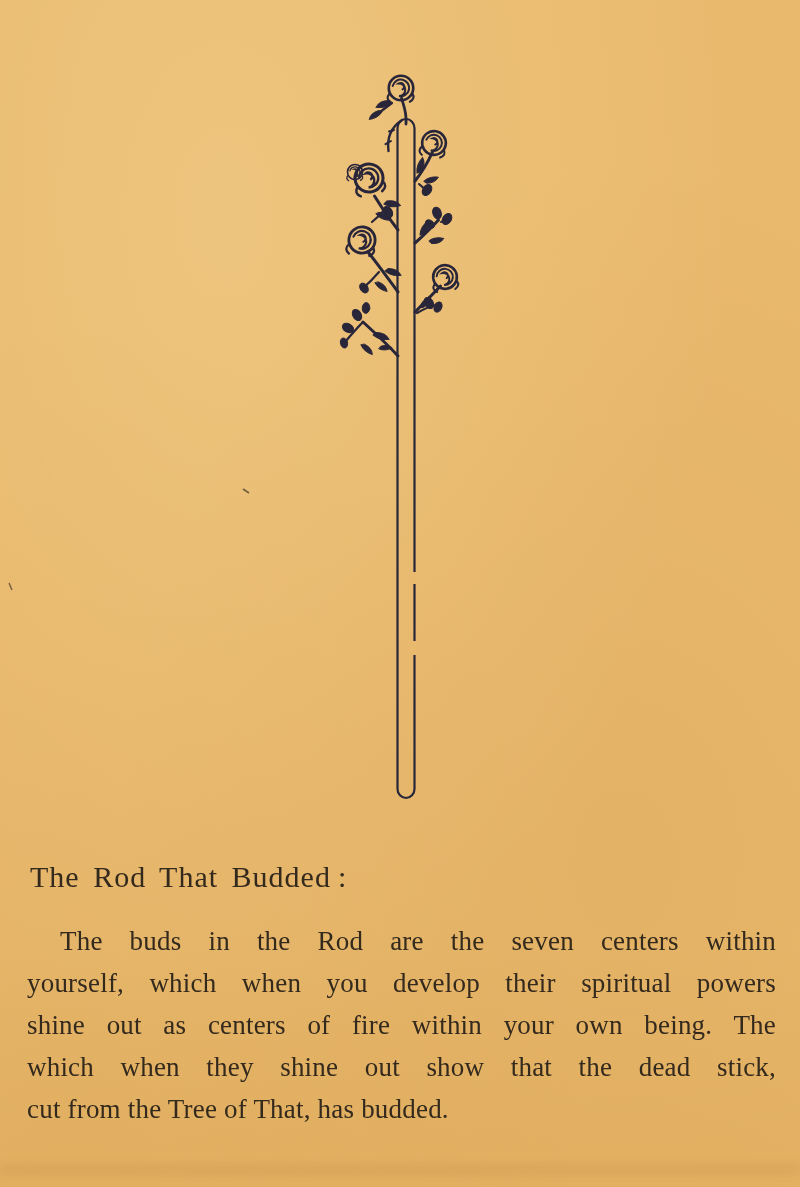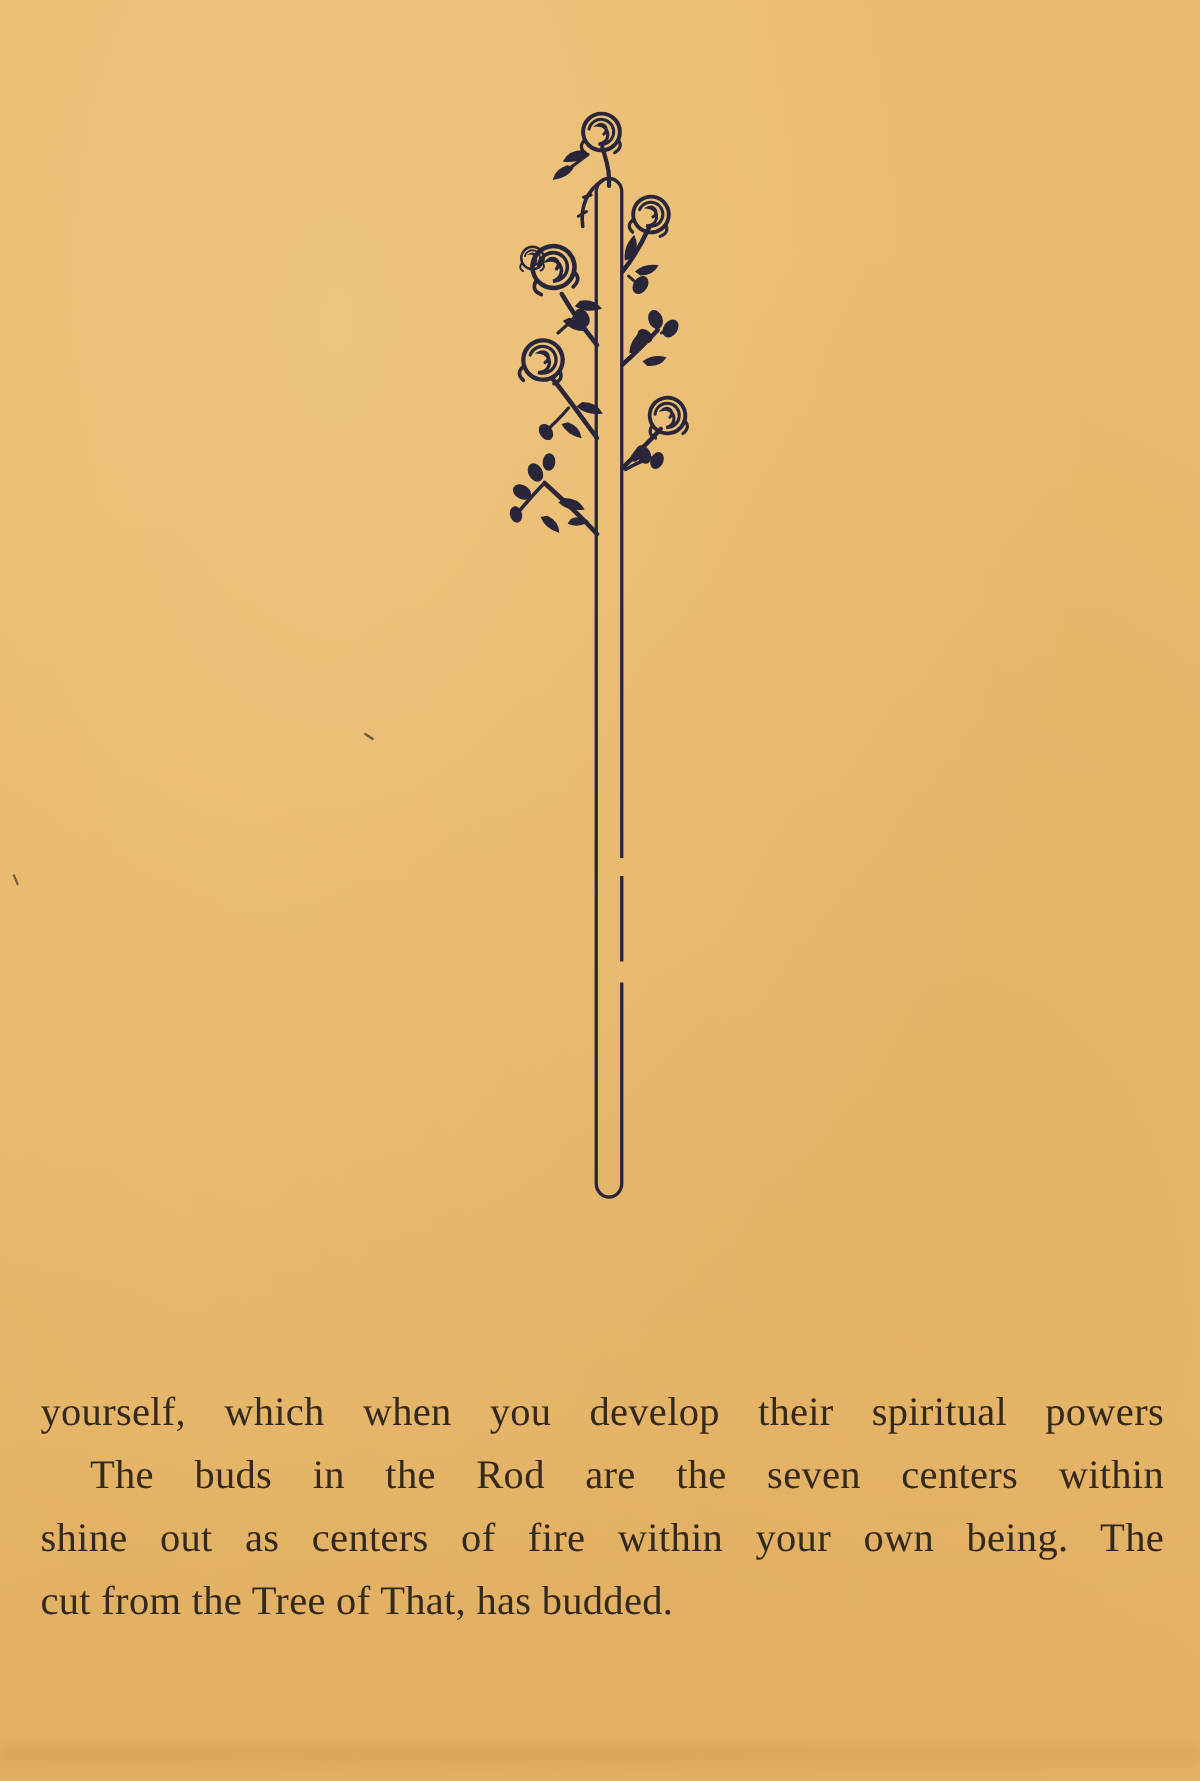--- a/index.html
+++ b/index.html
@@ -129,22 +129,24 @@
       <use href="#leaf" transform="translate(361,345) rotate(185) scale(-0.9,0.9)"></use>
       <use href="#leaf" transform="translate(379,349) rotate(140) scale(-0.8,0.8)"></use>
     </g>
 
     <g stroke="#4a3c28" opacity="0.75" fill="none">
       <path d="M243 489 l6 4" stroke-width="1.6"></path>
       <path d="M9 583 l3 7" stroke-width="1.4"></path>
     </g>
   </svg>
 
+  <h1 class="heading">The Rod That Budded :</h1>
 
   <div class="paragraph">
+    <div class="para-line first">The buds in the Rod are the seven centers within</div>
     <div class="para-line">yourself, which when you develop their spiritual powers</div>
-    <div class="para-line first">The buds in the Rod are the seven centers within</div>
     <div class="para-line">shine out as centers of fire within your own being.  The</div>
+    <div class="para-line">which when they shine out show that the dead stick,</div>
     <div class="para-line last">cut from the Tree of That, has budded.</div>
   </div>
 
   <div class="shade-band"></div>
 </div>
 
 </body></html>

